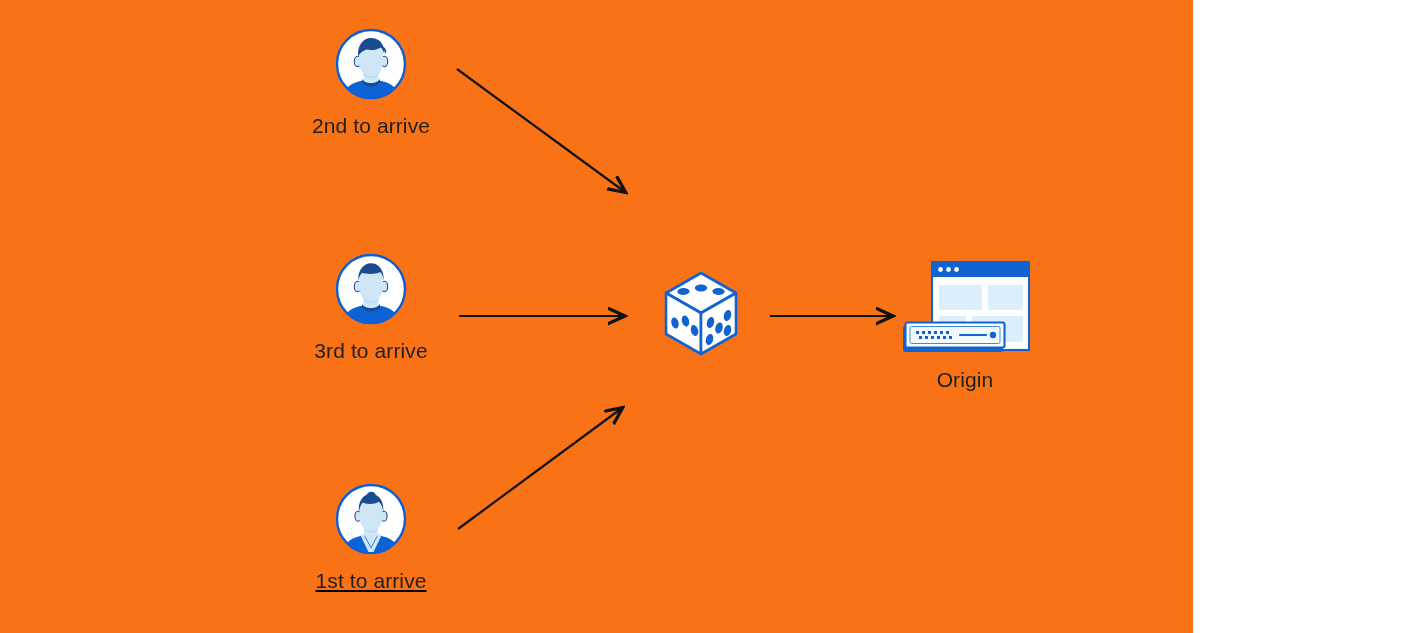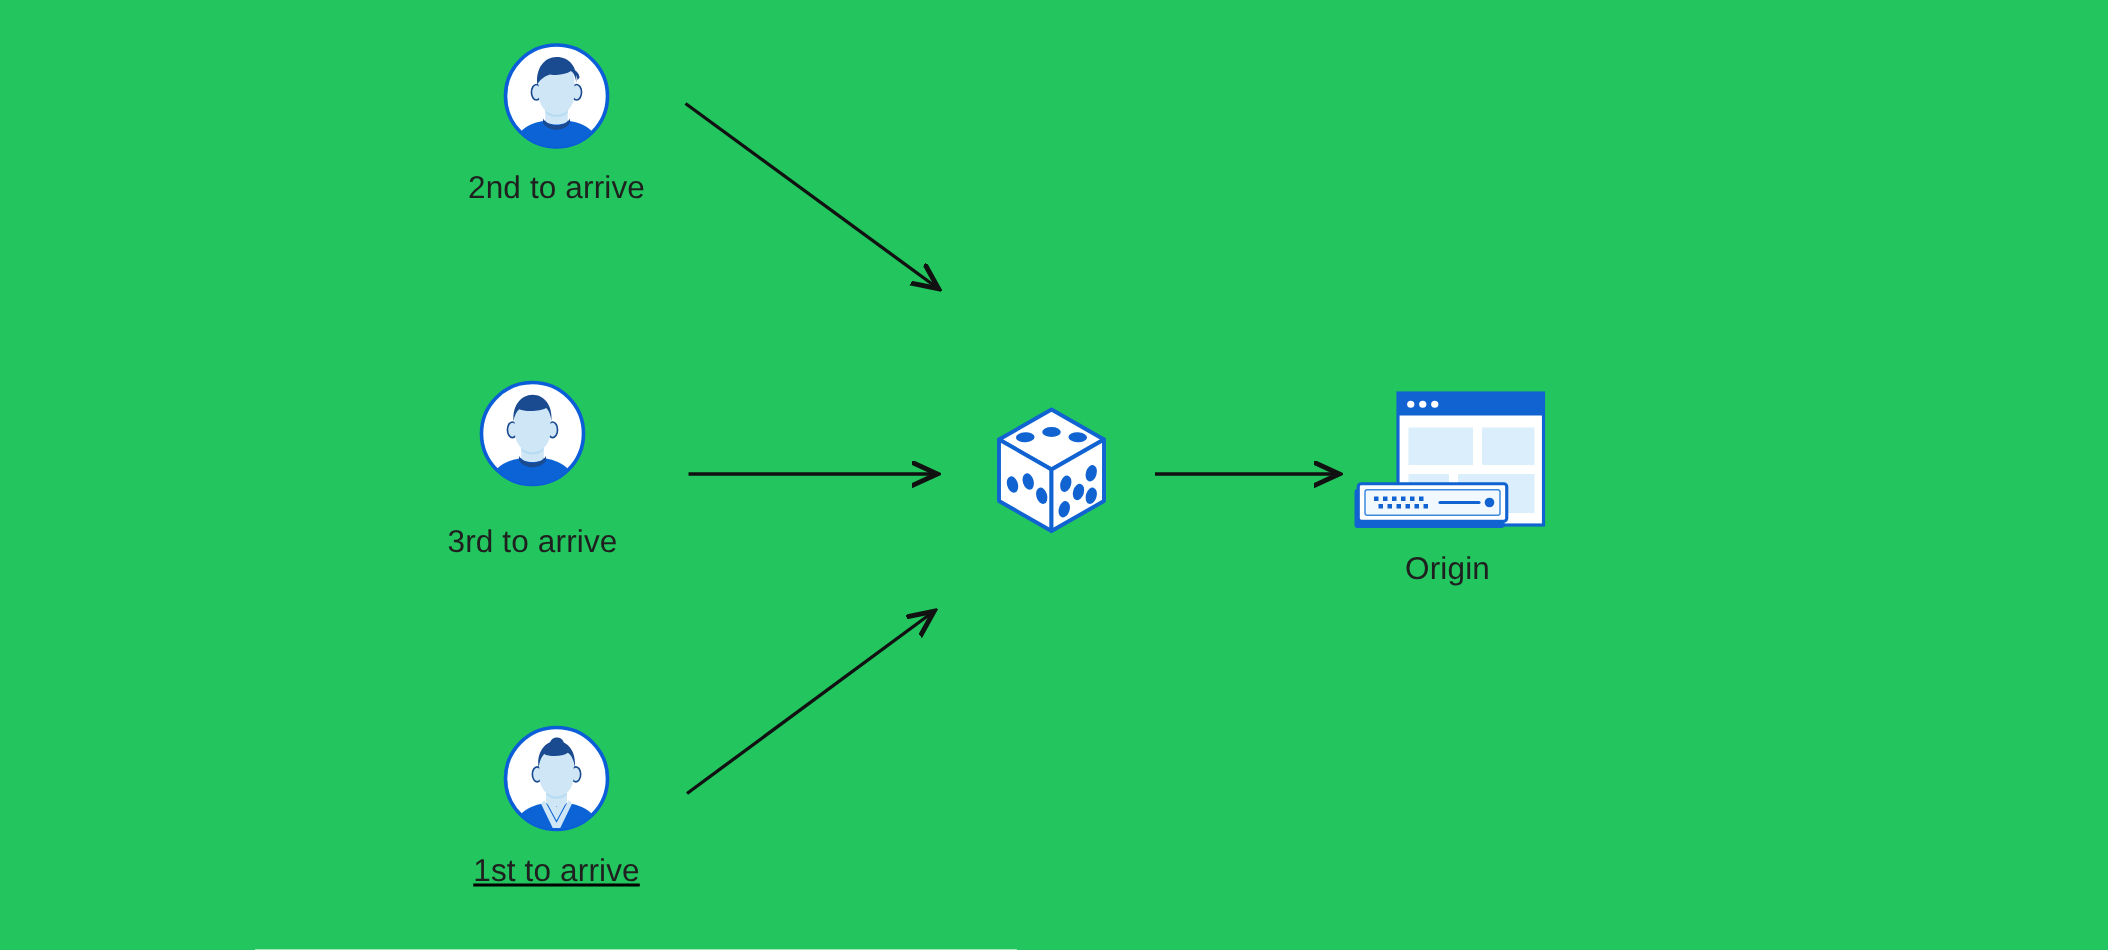--- a/index.html
+++ b/index.html
@@ -5,23 +5,23 @@
   html, body {
     margin: 0;
     padding: 0;
     background: #ffffff;
   }
   body {
     font-family: "Liberation Sans", sans-serif;
   }
   #canvas {
     position: relative;
-    width: 1405px;
+    width: 1193px;
     height: 633px;
-    background: #22c55e;
+    background: #f97316;
     overflow: hidden;
   }
   .node {
     position: absolute;
     display: flex;
     flex-direction: column;
     align-items: center;
   }
   .node-label {
     font-family: "Liberation Sans", sans-serif;
@@ -104,21 +104,21 @@
           <path d="M25 28 C25 18.5 30.5 13 37 13 C43.5 13 49 18.5 49 28 L49 35 C49 44 43.5 49.5 37 49.5 C30.5 49.5 25 44 25 35 Z" fill="#cfe6f7"></path>
 
           <path d="M24.2 29.5 C23 18.5 29 11 37 11 C45.6 11 51.2 17.5 50.2 28.2 C49.7 24.2 48.6 21.8 46.6 20.4 C43.2 22.6 38 23.6 32.6 22.6 C29.2 23.8 26 25.6 24.2 29.5 Z" fill="#1a4a8f"></path>
           <path d="M46.4 20.2 C49.2 21.1 50.6 23.4 51.1 26.4 L52.4 24.6 C51.9 21.2 49.6 19.4 46.4 18.8 Z" fill="#1a4a8f"></path>
         </g>
       </svg>
     </div>
     <div class="node-label">2nd to arrive</div>
   </div>
 
-  <div class="node user-node" style="left:318px; top:252px; width:74px;gap:11px;">
+  <div class="node user-node" style="left:334px; top:252px; width:74px;">
     <div class="avatar-wrap">
       <svg viewBox="0 0 74 74" width="74" height="74" xmlns="http://www.w3.org/2000/svg">
         <defs>
           <clipPath id="clipB">
               <circle cx="37" cy="37" r="34"></circle>
             </clipPath>
         </defs>
         <circle cx="37" cy="37" r="34" fill="#ffffff" stroke="#0b5ed7" stroke-width="2.4"></circle>
         <g clip-path="url(#clipB)">
           <path d="M6 76 C9 59 20 53 37 53 C54 53 65 59 68 76 Z" fill="#0b63d6"></path>

